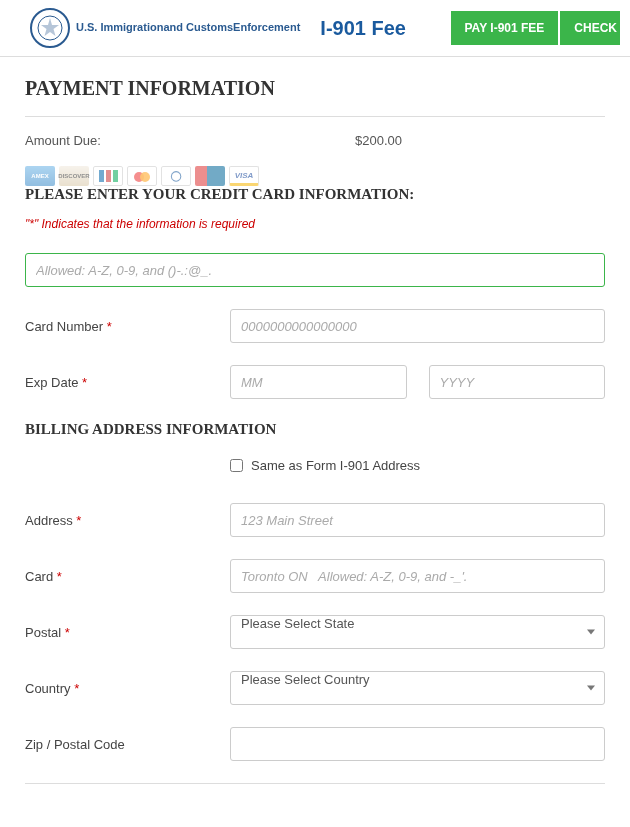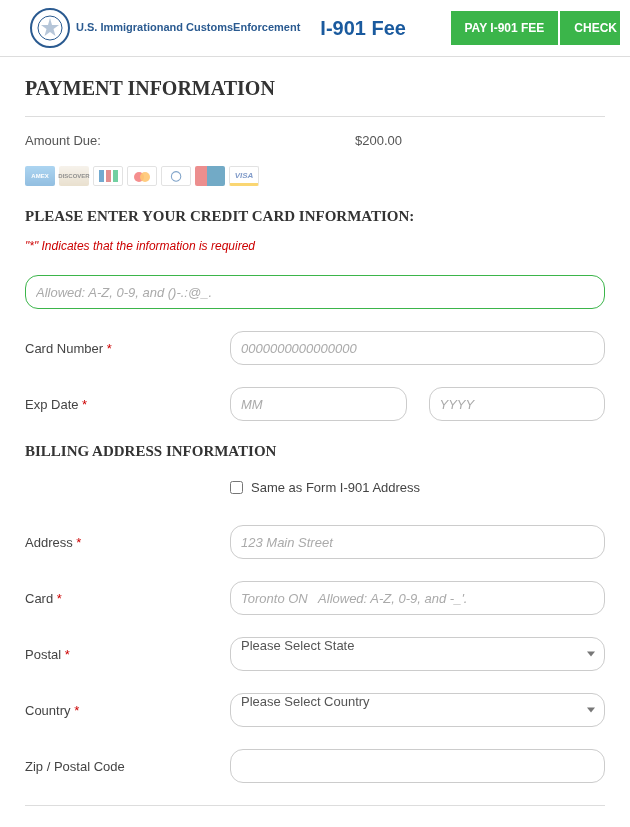--- a/index.html
+++ b/index.html
@@ -14,41 +14,41 @@
     .page-title { color: #1a5a9e; font-size: 20px; font-weight: 700; margin-left: 20px; }
     .nav-buttons { margin-left: auto; display: flex; gap: 2px; }
     .nav-btn { background: #3bb54a; color: #fff; font-weight: 700; font-size: 12px; padding: 10px 14px; border: none; cursor: pointer; white-space: nowrap; }
     .nav-btn.cut { padding-right: 3px; }
     .content { padding: 20px 25px 20px 25px; }
     h1.section-title { font-family: Georgia, "Times New Roman", serif; color: #333; font-size: 20px; font-weight: 700; margin-bottom: 16px; }
     .hr { border: none; border-top: 1px solid #ddd; margin: 8px 0 16px 0; }
     .amount-row { display: flex; margin-bottom: 18px; font-size: 13px; color: #555; }
     .amount-label { width: 330px; }
     .amount-value { }
-    .card-icons { display: flex; gap: 4px; margin-bottom: 22px; opacity: 0.55; }
+    .card-icons { display: flex; gap: 4px; opacity: 0.55; }
     .card-icon { width: 30px; height: 20px; border-radius: 2px; display:flex; align-items:center; justify-content:center; font-size:6px; font-weight:bold; color:#fff; }
     .ci-amex { background: linear-gradient(#6ab3e6,#3a8ac8); }
     .ci-disc { background: linear-gradient(#f0e8dc,#d8c8a8); color:#333; }
     .ci-jcb { background:#fff; border:1px solid #ccc; }
     .ci-jcb span{display:inline-block;width:5px;height:12px;margin:0 1px;}
     .ci-mc { background:#fff; border:1px solid #ccc; position:relative;}
     .ci-mc::before{content:"";position:absolute;left:6px;top:5px;width:10px;height:10px;border-radius:50%;background:#e33;}
     .ci-mc::after{content:"";position:absolute;left:12px;top:5px;width:10px;height:10px;border-radius:50%;background:#f90;opacity:0.9;}
     .ci-diners { background:#fff; border:1px solid #ccc; color:#1a5a9e; font-size:5px; display:flex;flex-direction:column;align-items:center;justify-content:center;}
     .ci-diners::before{content:"◯";color:#1a5a9e;font-size:10px;line-height:1;}
     .ci-up { background: linear-gradient(90deg,#d33 40%,#069 40%); }
     .ci-visa { background:#fff; border:1px solid #ccc; color:#1a4a9e; font-style:italic; font-size:8px; border-bottom:3px solid #f7b500;}
     h2.subhead { font-family: Georgia, "Times New Roman", serif; color: #333; font-size: 15px; font-weight: 700; margin-bottom: 14px; }
     .req-note { color: #c00; font-style: italic; font-size: 12px; margin-bottom: 22px; }
     .req-note .ast { color: #c00; }
     .field-row { display: flex; align-items: center; margin-bottom: 22px; }
     .field-label { width: 205px; font-size: 13px; color: #444; }
     .field-label .ast, .ast { color: #c00; }
     .field-input { flex: 1; }
-    input[type=text].txt, .sel { width: 100%; height: 34px; border: 1px solid #ccc; border-radius: 13px; padding: 0 10px; font-size: 13px; color: #555; background:#fff; }
+    input[type=text].txt, .sel { width: 100%; height: 34px; border: 1px solid #ccc; border-radius: 3px; padding: 0 10px; font-size: 13px; color: #555; background:#fff; }
     input[type=text].txt::placeholder { color: #aaa; font-style: italic; }
     input[type=text].txt.active { border: 1px solid #3bb54a; }
     .exp-wrap { display: flex; gap: 22px; }
     .exp-wrap input { width: 130px; }
     .sel { appearance: none; -webkit-appearance:none; background-image: none; position: relative; display:flex; }
     .sel-wrap { position: relative; width: 100%; }
     .sel-caret { position:absolute; right:10px; top:50%; transform:translateY(-50%); width:0;height:0;border-left:4px solid transparent;border-right:4px solid transparent;border-top:5px solid #777; pointer-events:none;}
     .checkbox-row { display:flex; align-items:center; margin-left:205px; margin-bottom: 30px; gap:8px; }
     .checkbox { width:13px; height:13px; }
     h2.subhead.billing { margin-top: 8px; margin-bottom: 20px; }

